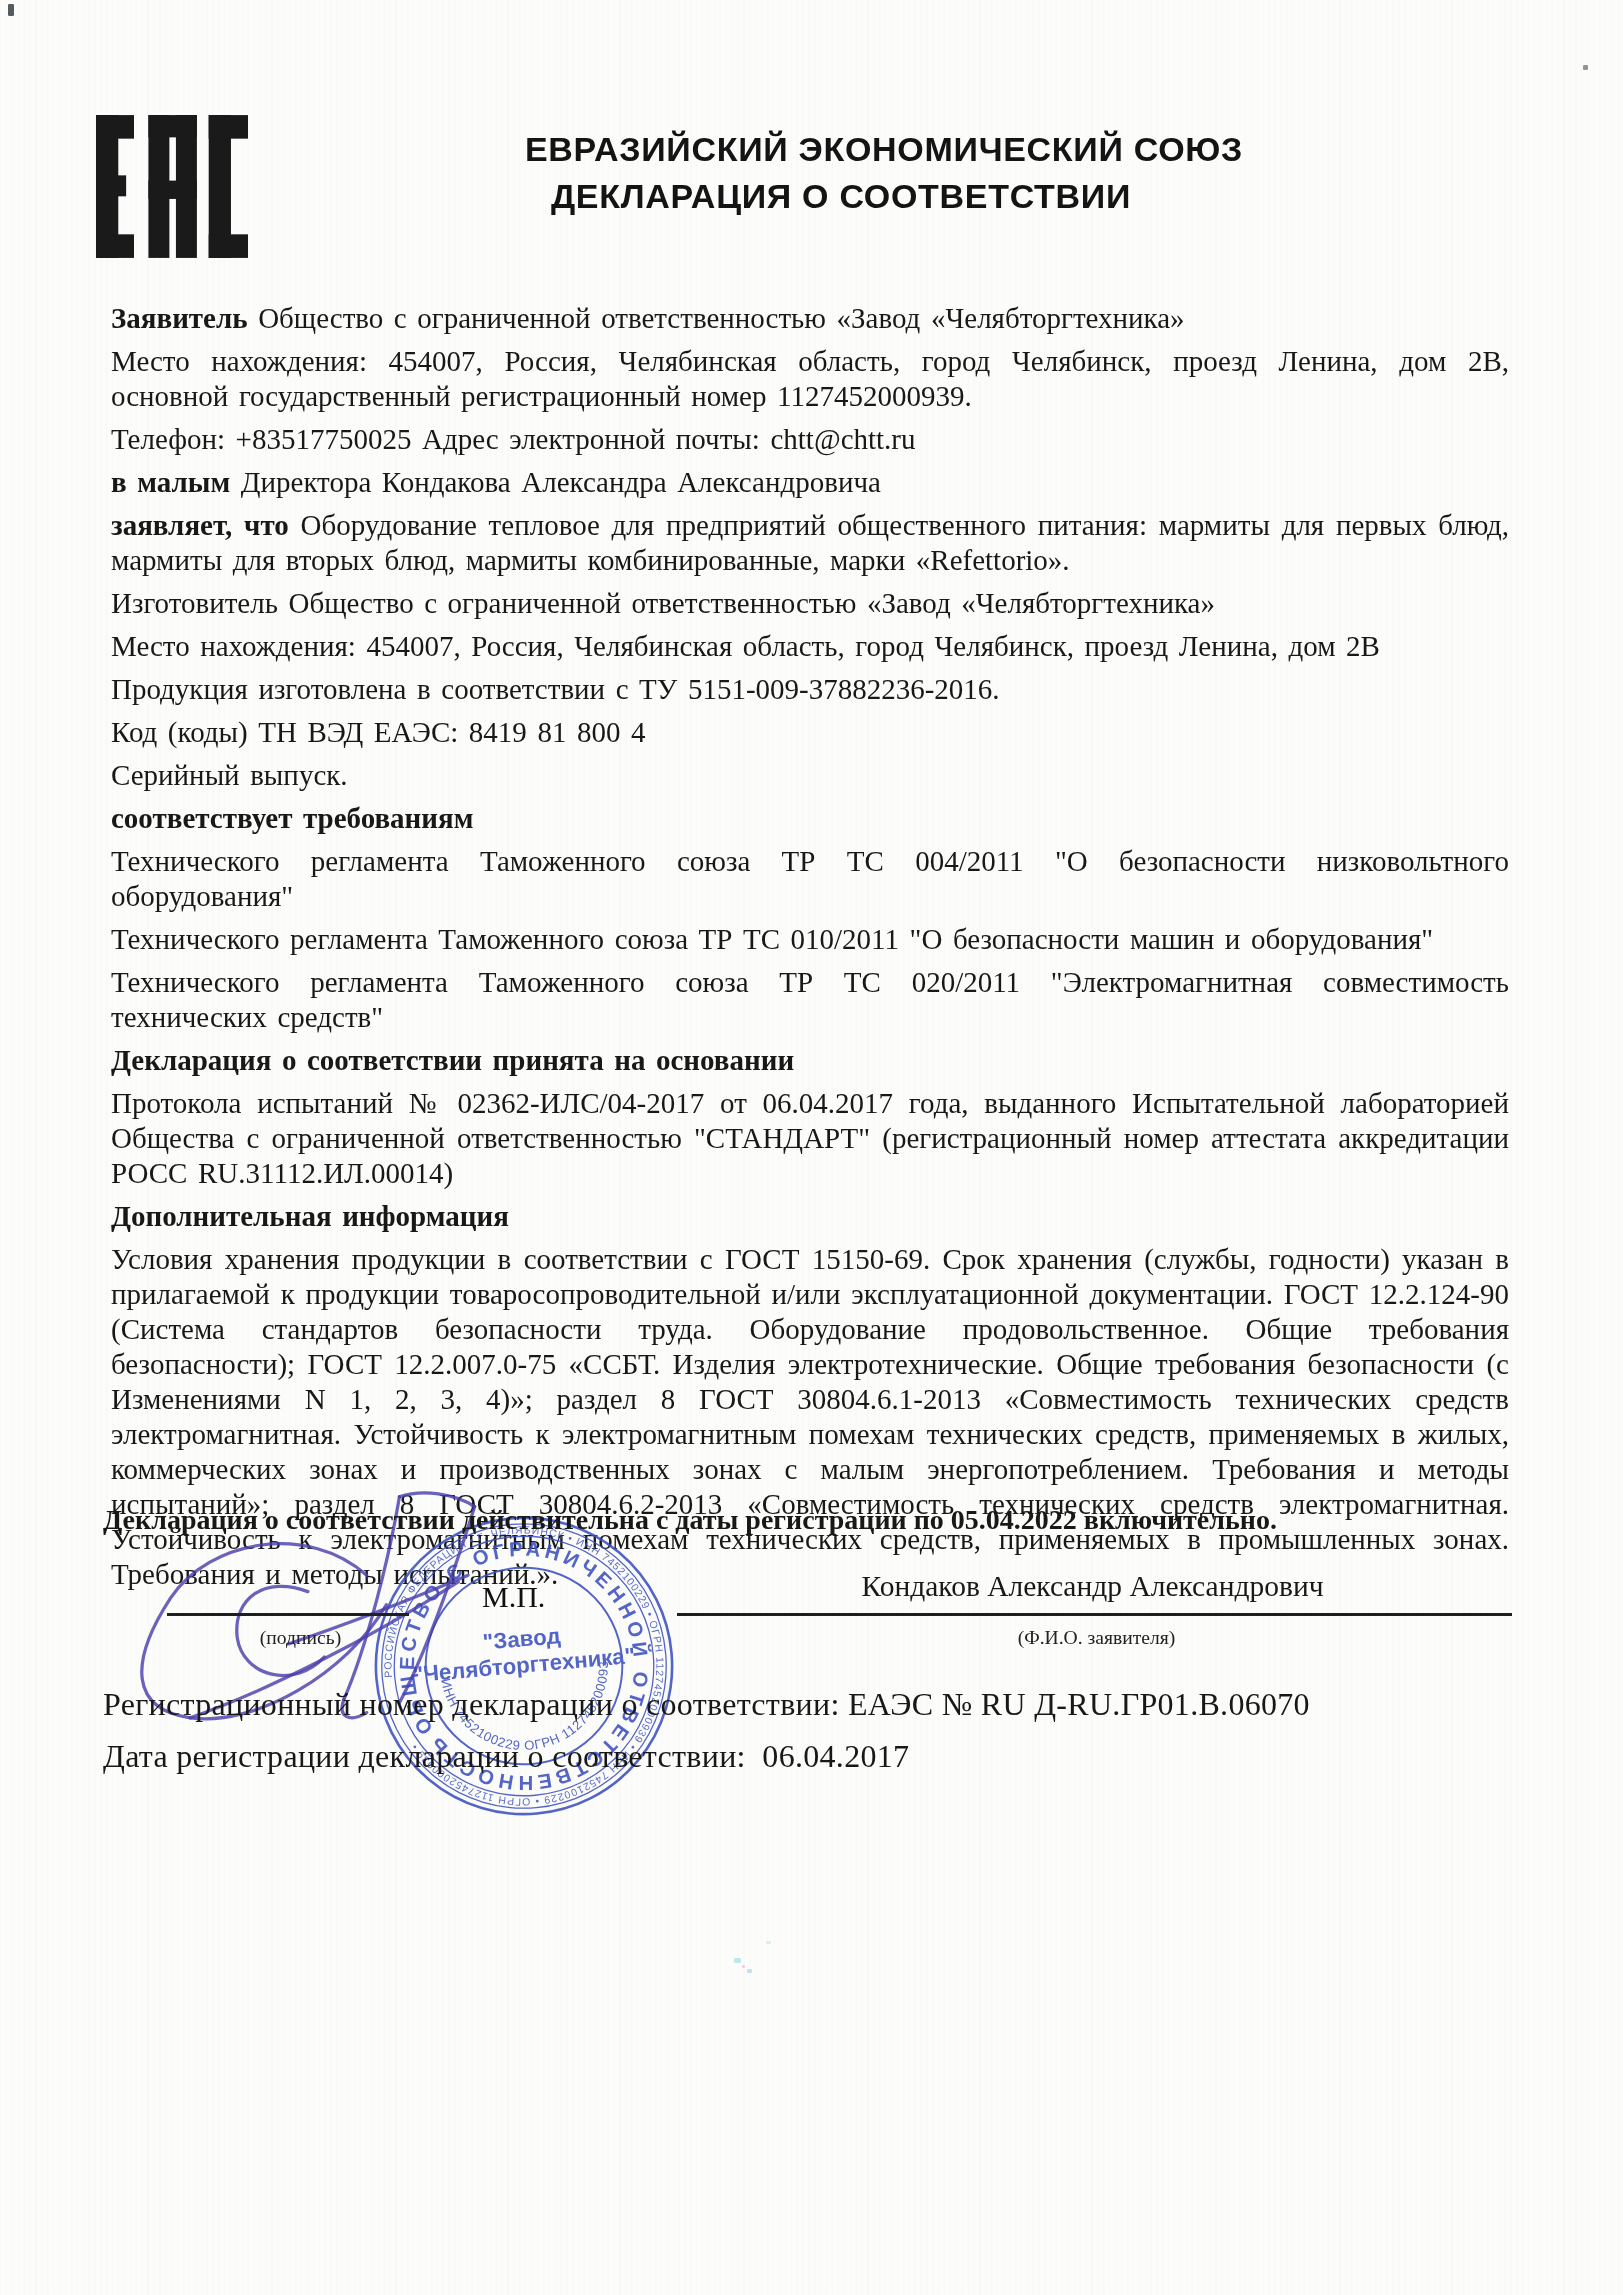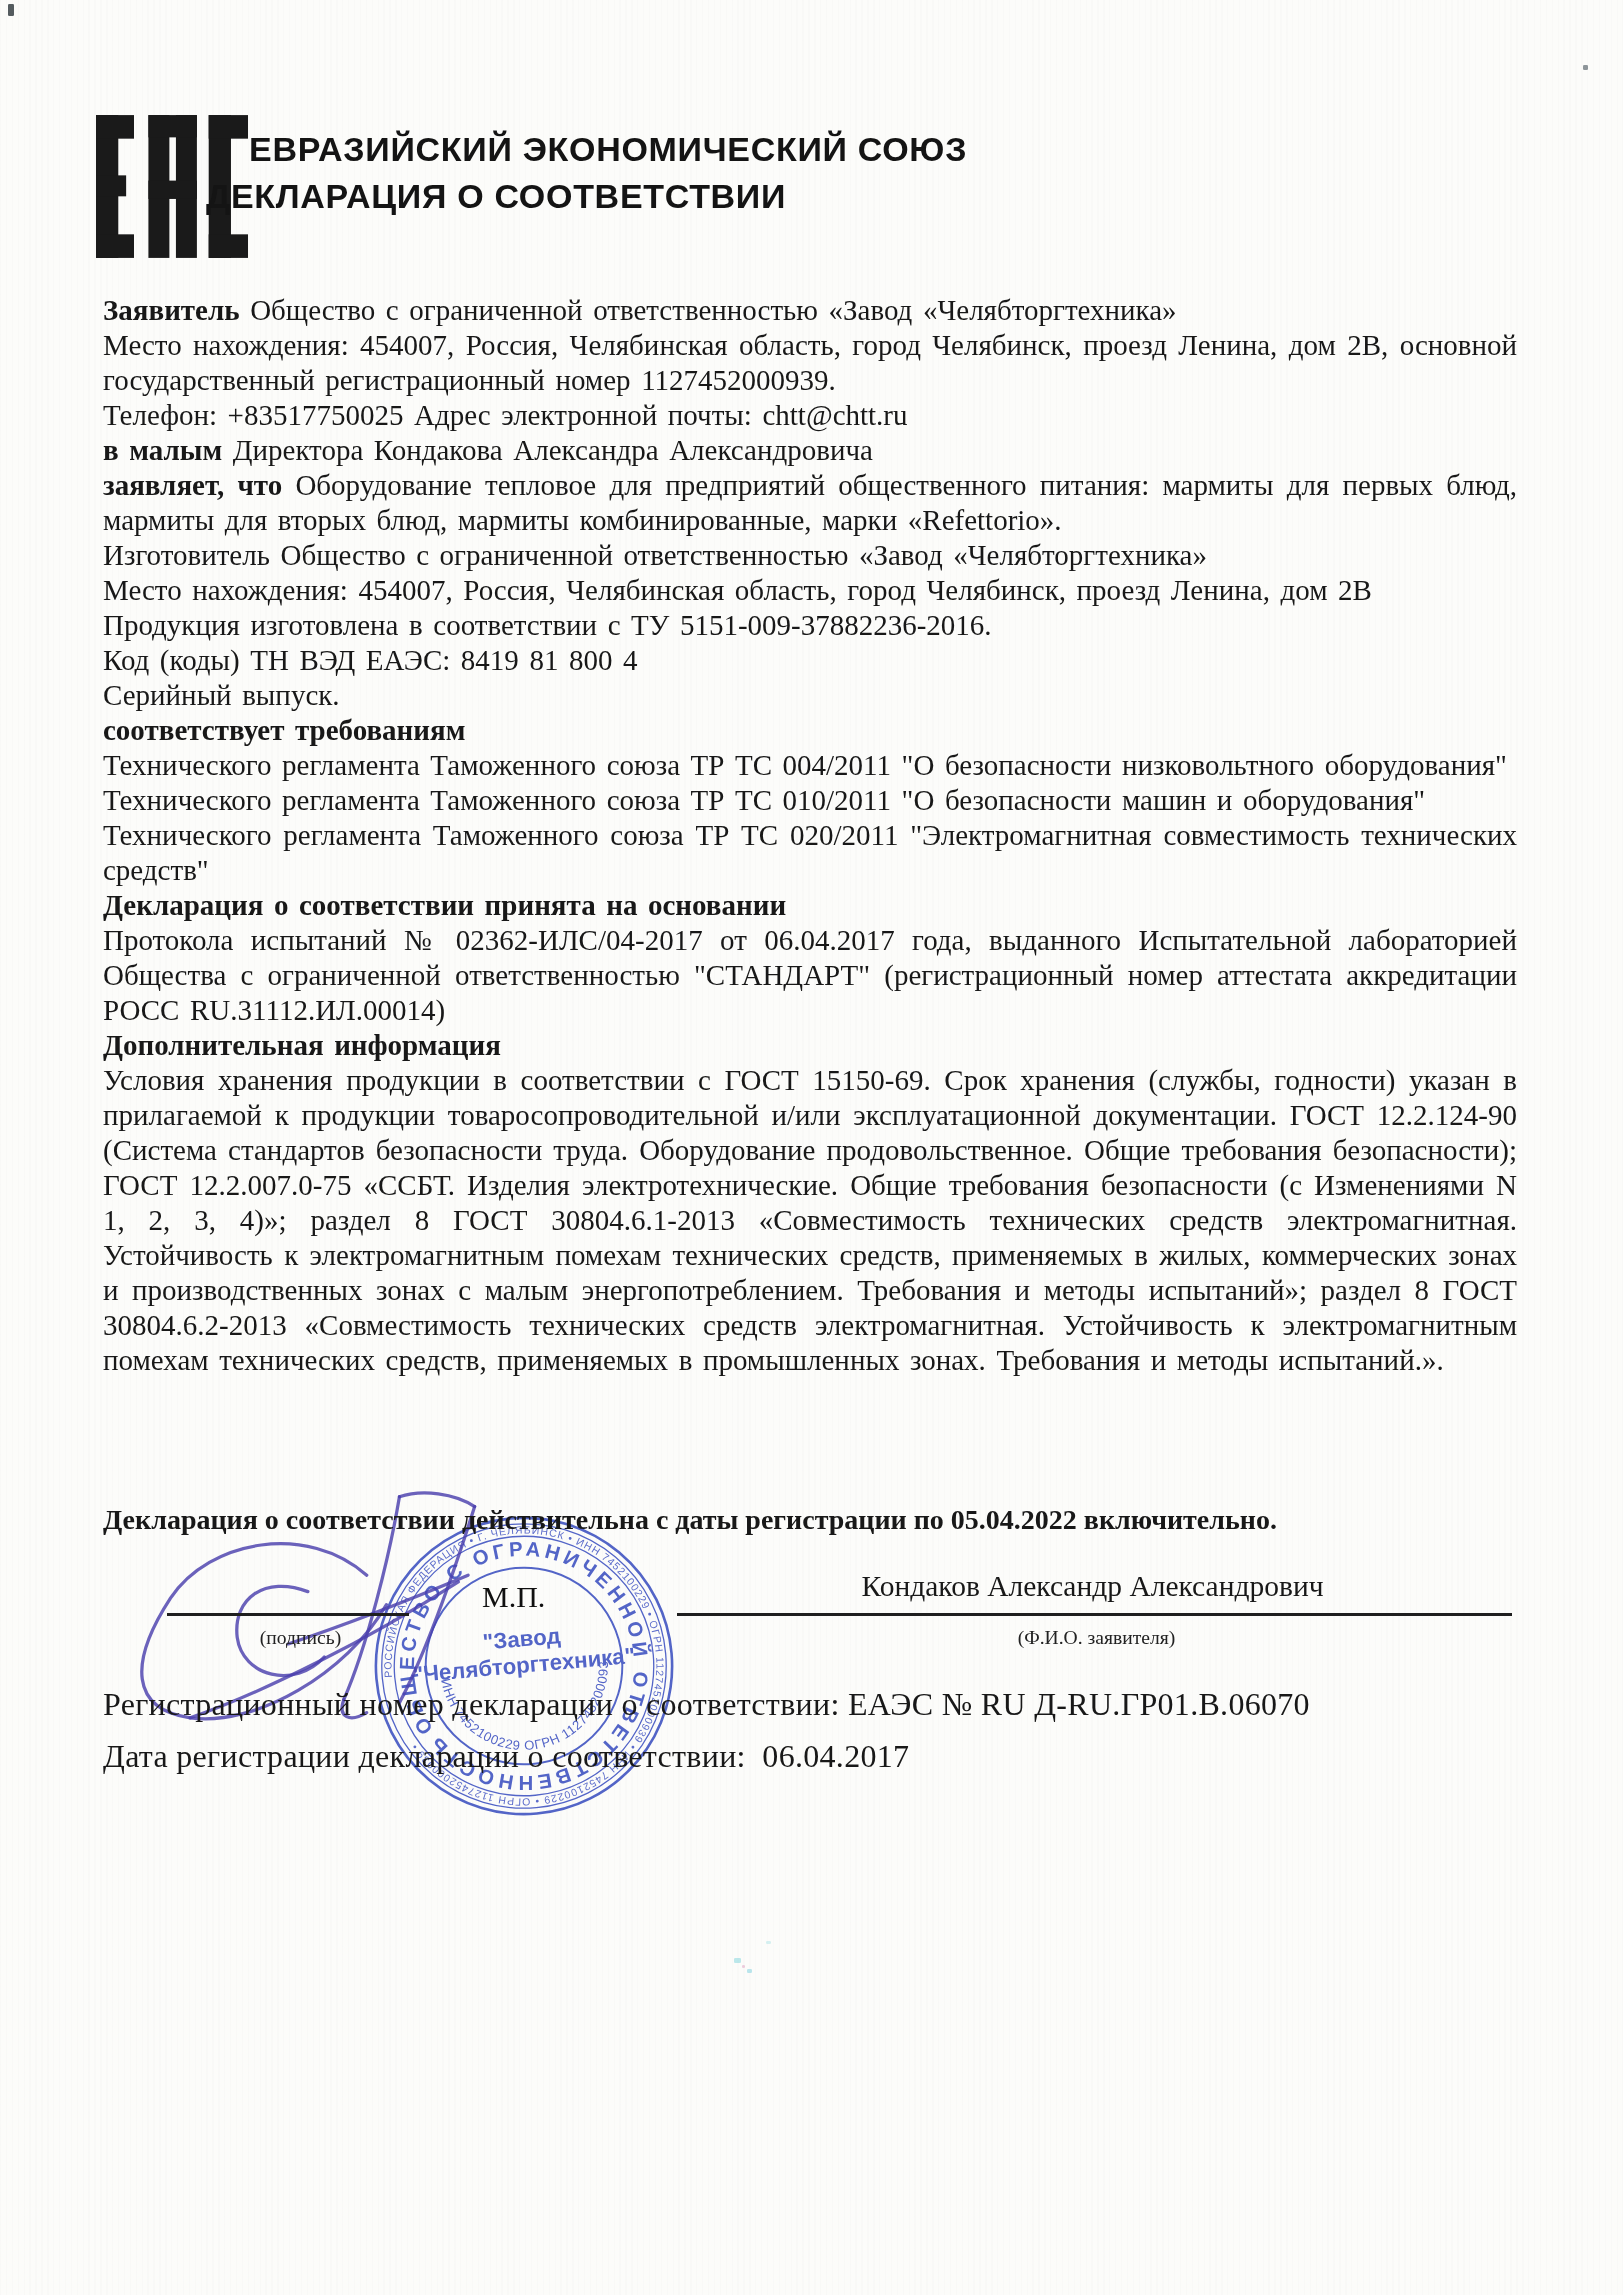--- a/index.html
+++ b/index.html
@@ -9,31 +9,31 @@
     font-family:"Liberation Serif","DejaVu Serif",serif; color:#181818;
   }
   .page::before{
     content:""; position:absolute; inset:0; pointer-events:none;
     background:repeating-linear-gradient(90deg, rgba(60,60,70,0.015) 0 1.3px, transparent 1.3px 5.9px);
   }
   
   .eac { position:absolute; left:96px; top:115px; }
   
   .title {
-    position:absolute; left:249px; top:126px; width:1270px; text-align:left;
+    position:absolute; left:249px; top:126px; width:1270px; text-align:center;
     font-family:"Liberation Sans","DejaVu Sans",sans-serif; font-weight:bold;
     font-size:34px; line-height:47px; letter-spacing:0.7px; color:#141414;
   }
   .title .l2 { display:block; transform:translateX(-43px); }
   
   .content {
     position:absolute; left:103px; top:293px; width:1414px;
     font-size:29px; line-height:35px; text-align:justify; word-spacing:3.3px;
   }
-  .content p { margin:0; }
+  .content p { margin:8px; }
   .content b { font-weight:bold; }
   .validity {
     position:absolute; left:103px; top:1502px; width:1447px;
     font-size:28px; font-weight:bold; line-height:35px; z-index:6;
   }
   
   .stamp { position:absolute; left:370px; top:1512px; transform:rotate(-5deg); opacity:.87; z-index:2; }
   .signature { position:absolute; left:92px; top:1477px; z-index:3; }
   .sig-line { position:absolute; height:2.6px; background:#1f1f1f; z-index:4; }
   .sig-line.left  { left:167px;  top:1613px; width:242px; }

